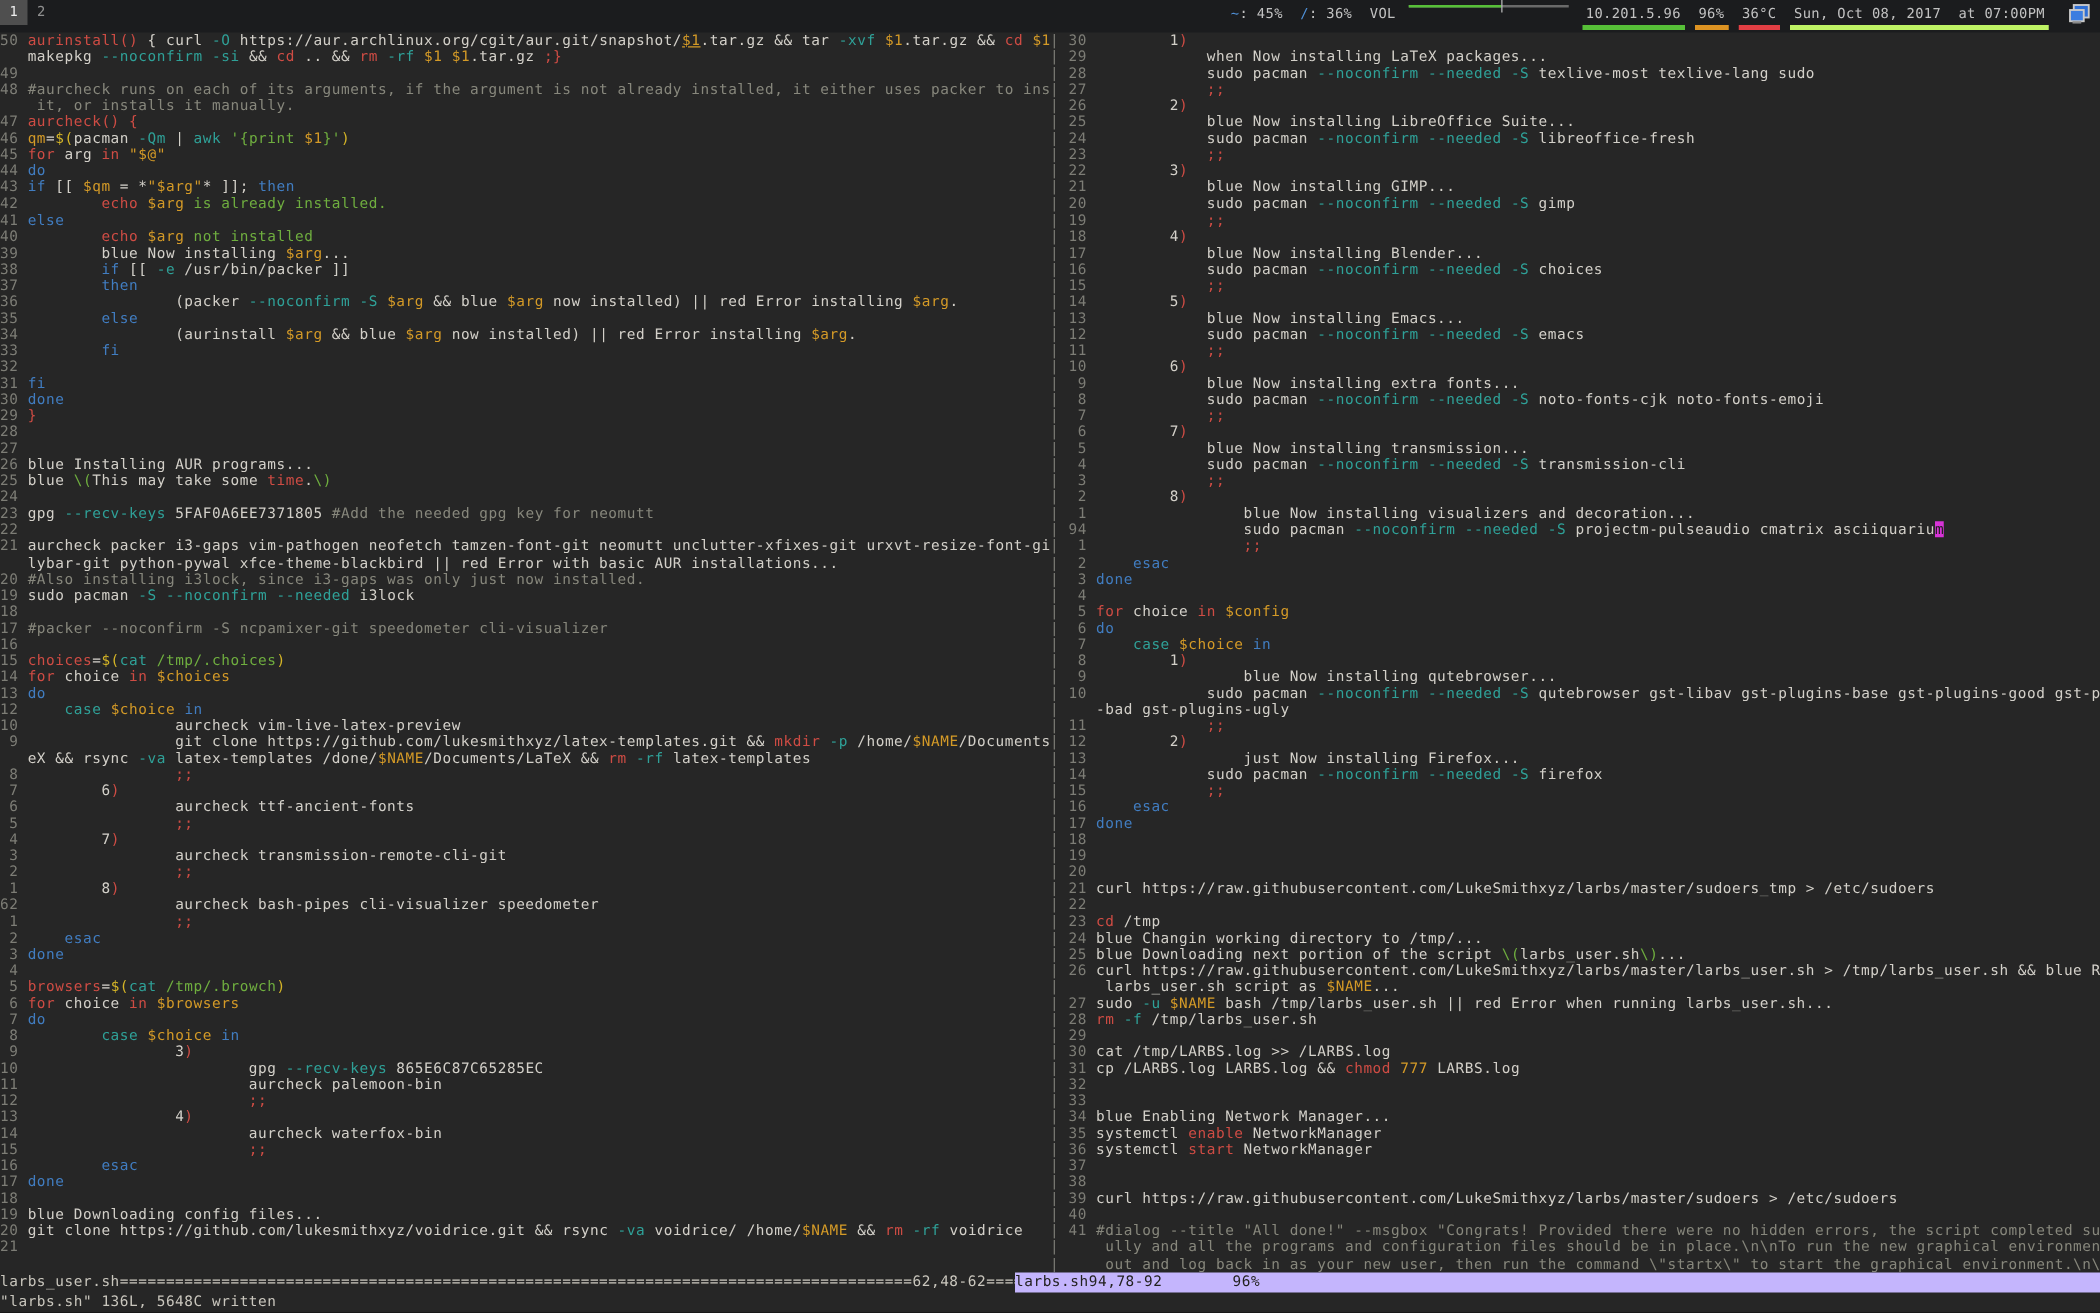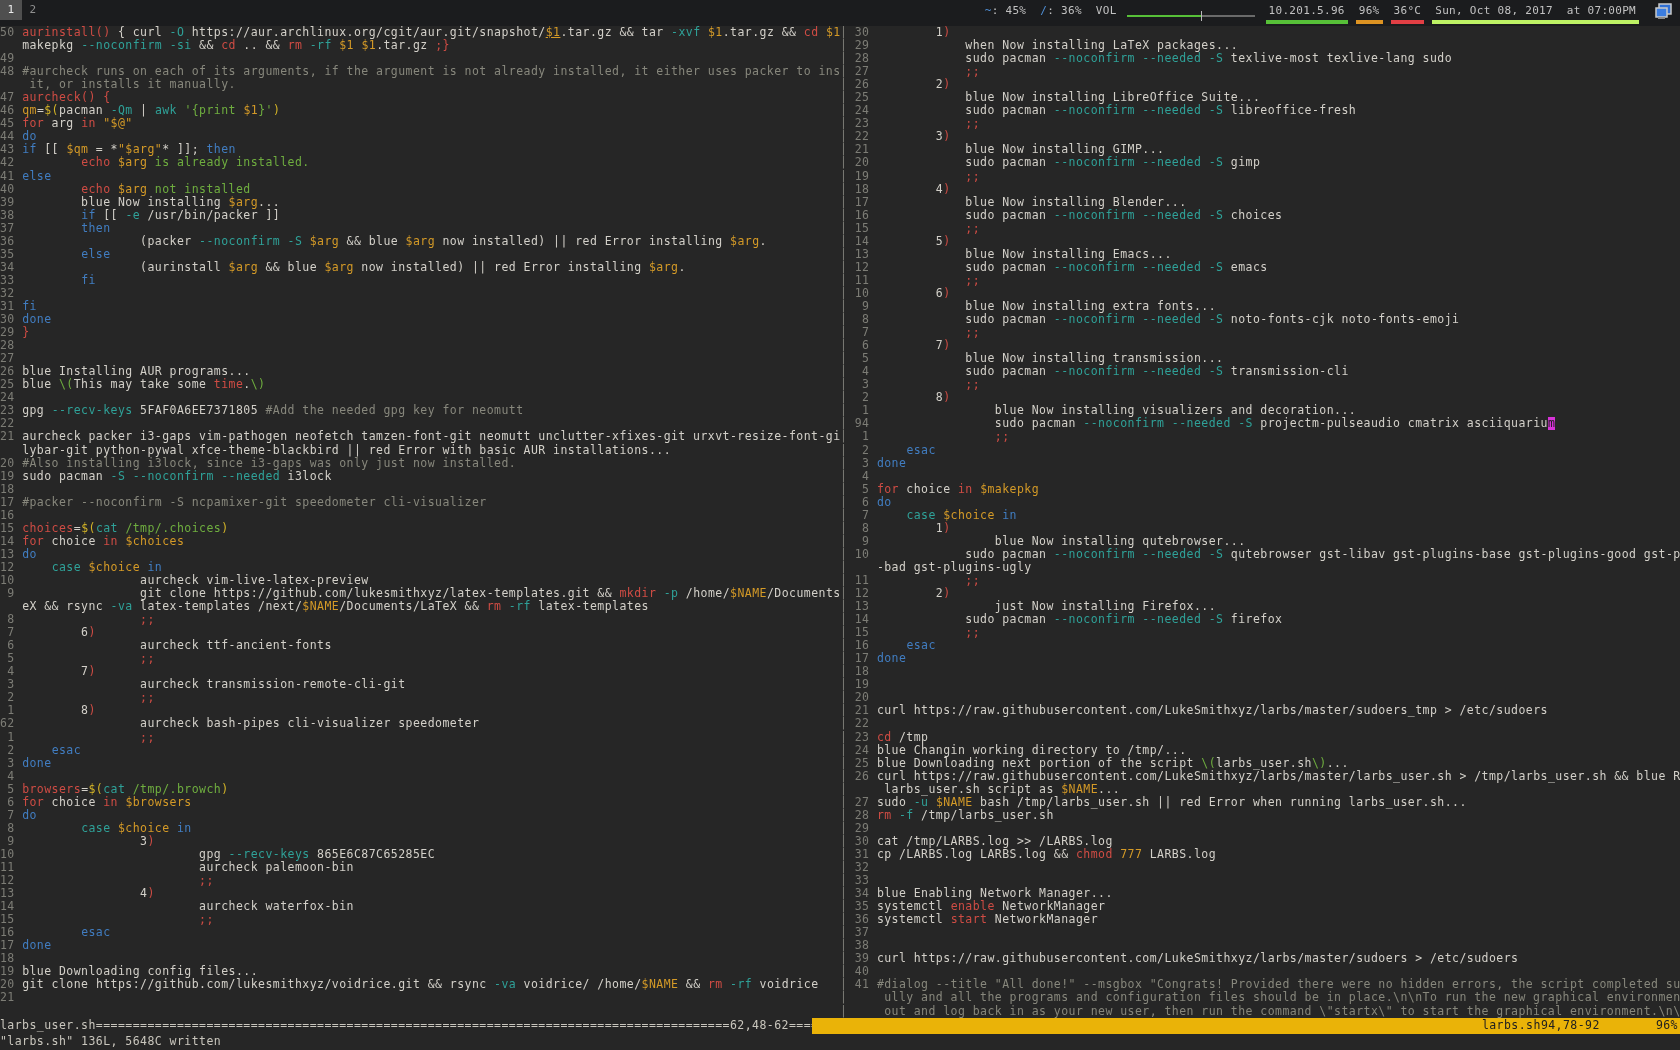--- a/index.html
+++ b/index.html
@@ -11,21 +11,21 @@
   .ws{display:flex}
   .wsbtn{min-width:22px;height:20px;line-height:20px;text-align:center;color:#8f8f8f;cursor:default}
   .wsbtn.active{background:#4f4f4f;color:#ececec}
   .stats{display:flex;align-items:flex-start;padding-right:8px}
   .stat{margin-left:8px;padding:4px 3px 3px 3px;line-height:13px;white-space:pre}
   .u-green{border-bottom:4px solid #57c038}
   .u-orange{border-bottom:4px solid #dd9322}
   .u-red{border-bottom:4px solid #e23f44}
   .u-blue{border-bottom:4px solid #bef264}
   .ic-blue{color:#4f8fd6}
-  .vol-wrap{display:flex;align-items:flex-end}
+  .vol-wrap{display:flex;align-items:flex-start}
   .vol-track{display:inline-block;width:128px;height:2px;background:#6a6a6a;position:relative;margin-left:10px}
   .vol-fill{position:absolute;left:0;top:0;height:2px;width:58%;background:#57c038}
   .vol-tick{position:absolute;left:58%;top:-4px;width:1px;height:10px;background:#b9b9b9}
   .tray{margin-left:16px;padding-top:3px}
   
   .editor{display:flex;height:992px;font-size:11.5px;line-height:13.05px;letter-spacing:0.45px}
   .pane{width:840px;overflow:hidden}
   .row{height:13.05px;white-space:pre;overflow:hidden}
   .s-ln{color:#7d7d76}
   .s-sep{color:#7d7d76}
@@ -36,21 +36,21 @@
   .s-o{color:#d49a27}
   .s-g{color:#6fae3f}
   .s-c{color:#87877c}
   .s-y{color:#d4b427}
   .s-u{color:#d3d0c9;}
   .s-uo{color:#d49a27;text-decoration:underline}
   .s-cur{background:#d633d6;color:#1d1d1d}
   
   .statusrow{display:flex;height:16px;font-size:11.5px;letter-spacing:0.45px}
   .sl-left{width:812px;color:#c9c6bd;line-height:15px;white-space:pre;overflow:hidden}
-  .sl-right{flex:1;background:#eab308;color:#22211f;display:flex;justify-content:flex-end;
+  .sl-right{flex:1;background:#c4b5fd;color:#22211f;display:flex;justify-content:flex-start;
             line-height:15px;white-space:pre;overflow:hidden;padding-right:2px}
   .sl-ruler{display:flex}
   .sl-pct{margin-left:56px}
   .cmdline{height:16px;line-height:15px;color:#c9c6bd;font-size:11.5px;letter-spacing:0.45px;white-space:pre}
 </style>
 </head>
 <body>
 
 <div class="screen">
 
@@ -122,21 +122,21 @@
         <div class="row"><span class="s-ln">19 </span><span class="s-n">sudo pacman </span><span class="s-t">-S</span><span class="s-n"> </span><span class="s-t">--noconfirm</span><span class="s-n"> </span><span class="s-t">--needed</span><span class="s-n"> i3lock</span></div>
         <div class="row"><span class="s-ln">18</span></div>
         <div class="row"><span class="s-ln">17 </span><span class="s-c">#packer --noconfirm -S ncpamixer-git speedometer cli-visualizer</span></div>
         <div class="row"><span class="s-ln">16</span></div>
         <div class="row"><span class="s-ln">15 </span><span class="s-k">choices</span><span class="s-n">=</span><span class="s-y">$(</span><span class="s-t">cat</span><span class="s-n"> </span><span class="s-g">/tmp/.choices</span><span class="s-y">)</span></div>
         <div class="row"><span class="s-ln">14 </span><span class="s-k">for</span><span class="s-n"> choice </span><span class="s-k">in</span><span class="s-n"> </span><span class="s-o">$choices</span></div>
         <div class="row"><span class="s-ln">13 </span><span class="s-b">do</span></div>
         <div class="row"><span class="s-ln">12 </span><span class="s-n">    </span><span class="s-t">case</span><span class="s-n"> </span><span class="s-o">$choice</span><span class="s-n"> </span><span class="s-b">in</span></div>
         <div class="row"><span class="s-ln">10 </span><span class="s-n">                aurcheck vim-live-latex-preview</span></div>
         <div class="row"><span class="s-ln"> 9 </span><span class="s-n">                git clone </span><span class="s-u">https://github.com/lukesmithxyz/latex-templates.git</span><span class="s-n"> &amp;&amp; </span><span class="s-k">mkdir</span><span class="s-n"> </span><span class="s-t">-p</span><span class="s-n"> /home/</span><span class="s-o">$NAME</span><span class="s-n">/Documents/LaT</span></div>
-        <div class="row"><span class="s-ln">   </span><span class="s-n">eX &amp;&amp; rsync </span><span class="s-t">-va</span><span class="s-n"> latex-templates /next/</span><span class="s-o">$NAME</span><span class="s-n">/Documents/LaTeX &amp;&amp; </span><span class="s-k">rm</span><span class="s-n"> </span><span class="s-t">-rf</span><span class="s-n"> latex-templates</span></div>
+        <div class="row"><span class="s-ln">   </span><span class="s-n">eX &amp;&amp; rsync </span><span class="s-t">-va</span><span class="s-n"> latex-templates /done/</span><span class="s-o">$NAME</span><span class="s-n">/Documents/LaTeX &amp;&amp; </span><span class="s-k">rm</span><span class="s-n"> </span><span class="s-t">-rf</span><span class="s-n"> latex-templates</span></div>
         <div class="row"><span class="s-ln"> 8 </span><span class="s-n">                </span><span class="s-k">;;</span></div>
         <div class="row"><span class="s-ln"> 7 </span><span class="s-n">        6</span><span class="s-k">)</span></div>
         <div class="row"><span class="s-ln"> 6 </span><span class="s-n">                aurcheck ttf-ancient-fonts</span></div>
         <div class="row"><span class="s-ln"> 5 </span><span class="s-n">                </span><span class="s-k">;;</span></div>
         <div class="row"><span class="s-ln"> 4 </span><span class="s-n">        7</span><span class="s-k">)</span></div>
         <div class="row"><span class="s-ln"> 3 </span><span class="s-n">                aurcheck transmission-remote-cli-git</span></div>
         <div class="row"><span class="s-ln"> 2 </span><span class="s-n">                </span><span class="s-k">;;</span></div>
         <div class="row"><span class="s-ln"> 1 </span><span class="s-n">        8</span><span class="s-k">)</span></div>
         <div class="row"><span class="s-ln">62 </span><span class="s-n">                aurcheck bash-pipes cli-visualizer speedometer</span></div>
         <div class="row"><span class="s-ln"> 1 </span><span class="s-n">                </span><span class="s-k">;;</span></div>
@@ -190,21 +190,21 @@
         <div class="row"><span class="s-sep">| </span><span class="s-ln"> 5 </span><span class="s-n">            blue Now installing transmission...</span></div>
         <div class="row"><span class="s-sep">| </span><span class="s-ln"> 4 </span><span class="s-n">            sudo pacman </span><span class="s-t">--noconfirm</span><span class="s-n"> </span><span class="s-t">--needed</span><span class="s-n"> </span><span class="s-t">-S</span><span class="s-n"> transmission-cli</span></div>
         <div class="row"><span class="s-sep">| </span><span class="s-ln"> 3 </span><span class="s-n">            </span><span class="s-k">;;</span></div>
         <div class="row"><span class="s-sep">| </span><span class="s-ln"> 2 </span><span class="s-n">        8</span><span class="s-k">)</span></div>
         <div class="row"><span class="s-sep">| </span><span class="s-ln"> 1 </span><span class="s-n">                blue Now installing visualizers and decoration...</span></div>
         <div class="row"><span class="s-sep">| </span><span class="s-ln">94 </span><span class="s-n">                sudo pacman </span><span class="s-t">--noconfirm</span><span class="s-n"> </span><span class="s-t">--needed</span><span class="s-n"> </span><span class="s-t">-S</span><span class="s-n"> projectm-pulseaudio cmatrix asciiquariu</span><span class="s-cur">m</span></div>
         <div class="row"><span class="s-sep">| </span><span class="s-ln"> 1 </span><span class="s-n">                </span><span class="s-k">;;</span></div>
         <div class="row"><span class="s-sep">| </span><span class="s-ln"> 2 </span><span class="s-n">    </span><span class="s-b">esac</span></div>
         <div class="row"><span class="s-sep">| </span><span class="s-ln"> 3 </span><span class="s-b">done</span></div>
         <div class="row"><span class="s-sep">| </span><span class="s-ln"> 4</span></div>
-        <div class="row"><span class="s-sep">| </span><span class="s-ln"> 5 </span><span class="s-k">for</span><span class="s-n"> choice </span><span class="s-k">in</span><span class="s-n"> </span><span class="s-o">$makepkg</span></div>
+        <div class="row"><span class="s-sep">| </span><span class="s-ln"> 5 </span><span class="s-k">for</span><span class="s-n"> choice </span><span class="s-k">in</span><span class="s-n"> </span><span class="s-o">$config</span></div>
         <div class="row"><span class="s-sep">| </span><span class="s-ln"> 6 </span><span class="s-b">do</span></div>
         <div class="row"><span class="s-sep">| </span><span class="s-ln"> 7 </span><span class="s-n">    </span><span class="s-t">case</span><span class="s-n"> </span><span class="s-o">$choice</span><span class="s-n"> </span><span class="s-b">in</span></div>
         <div class="row"><span class="s-sep">| </span><span class="s-ln"> 8 </span><span class="s-n">        1</span><span class="s-k">)</span></div>
         <div class="row"><span class="s-sep">| </span><span class="s-ln"> 9 </span><span class="s-n">                blue Now installing qutebrowser...</span></div>
         <div class="row"><span class="s-sep">| </span><span class="s-ln">10 </span><span class="s-n">            sudo pacman </span><span class="s-t">--noconfirm</span><span class="s-n"> </span><span class="s-t">--needed</span><span class="s-n"> </span><span class="s-t">-S</span><span class="s-n"> qutebrowser gst-libav gst-plugins-base gst-plugins-good gst-plugins</span></div>
         <div class="row"><span class="s-sep">| </span><span class="s-ln">   </span><span class="s-n">-bad gst-plugins-ugly</span></div>
         <div class="row"><span class="s-sep">| </span><span class="s-ln">11 </span><span class="s-n">            </span><span class="s-k">;;</span></div>
         <div class="row"><span class="s-sep">| </span><span class="s-ln">12 </span><span class="s-n">        2</span><span class="s-k">)</span></div>
         <div class="row"><span class="s-sep">| </span><span class="s-ln">13 </span><span class="s-n">                just Now installing Firefox...</span></div>
         <div class="row"><span class="s-sep">| </span><span class="s-ln">14 </span><span class="s-n">            sudo pacman </span><span class="s-t">--noconfirm</span><span class="s-n"> </span><span class="s-t">--needed</span><span class="s-n"> </span><span class="s-t">-S</span><span class="s-n"> firefox</span></div>

